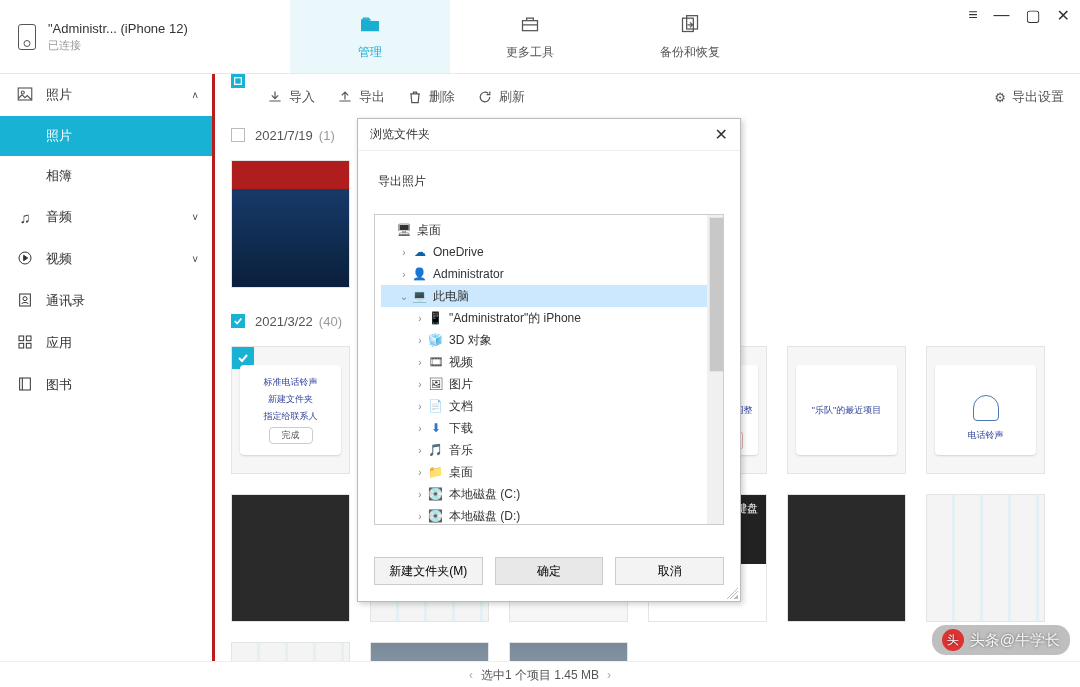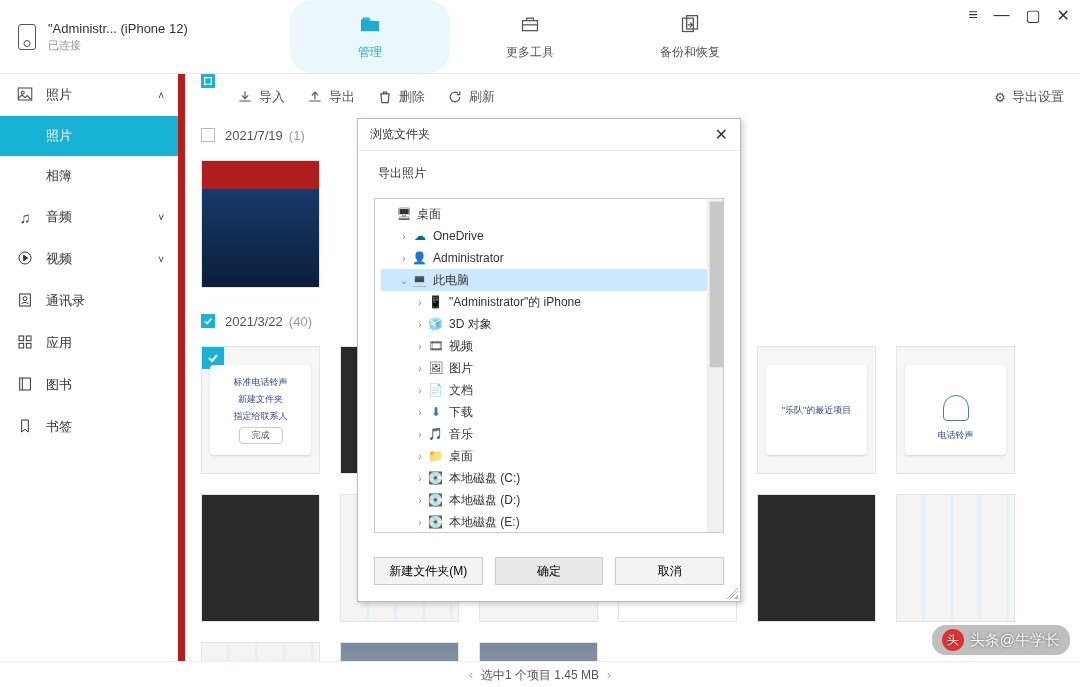--- a/index.html
+++ b/index.html
@@ -8,32 +8,32 @@
 
 .topbar { height: 74px; display: flex; align-items: stretch; border-bottom: 1px solid #e8e8e8; }
 .device-area { width: 290px; display: flex; align-items: center; padding-left: 18px; }
 .device-icon { width: 18px; height: 26px; border: 1.5px solid #555; border-radius: 3px; margin-right: 12px; position: relative; }
 .device-icon::after { content:""; position:absolute; bottom:2px; left:50%; transform:translateX(-50%); width:5px; height:5px; border:1px solid #555; border-radius:50%; }
 .device-text .title { font-size: 13px; color: #333; }
 .device-text .sub { font-size: 11px; color: #999; margin-top: 2px; }
 
 .topnav { flex: 1; display: flex; }
 .topnav-item { width: 160px; display: flex; flex-direction: column; align-items: center; justify-content: center; cursor: pointer; color: #555; }
-.topnav-item.active { background: #eaf8fc; color: #1aaed1; border-radius: 22px; }
+.topnav-item.active { background: #eaf8fc; color: #1aaed1; }
 .topnav-item .icon { font-size: 24px; height: 28px; line-height: 28px; }
 .topnav-item .label { font-size: 12px; margin-top: 4px; }
 
 .win-buttons { position: absolute; right: 10px; top: 6px; display: flex; gap: 16px; font-size: 16px; color: #333; }
 .win-buttons span { cursor: pointer; }
 
 
 .main { display: flex; height: calc(100% - 74px - 26px); }
 
 
-.sidebar { width: 185px; border-right: 7px solid #b91c1c; }
+.sidebar { width: 215px; border-right: 3px solid #b91c1c; }
 .side-cat { display: flex; align-items: center; height: 42px; padding: 0 14px; cursor: pointer; font-size: 13px; color: #333; }
 .side-cat .icon { width: 22px; text-align: center; margin-right: 10px; font-size: 15px; }
 .side-cat .chev { margin-left: auto; font-size: 10px; }
 .side-sub { height: 40px; line-height: 40px; padding-left: 46px; font-size: 13px; cursor: pointer; }
 .side-sub.active { background: #18b2d5; color: #fff; }
 
 
 .content { flex: 1; display: flex; flex-direction: column; }
 .toolbar { height: 46px; display: flex; padding: 0 16px; gap: 22px; color: #555; font-size: 13px; }
 .toolbar .sel-all { width: 14px; height: 14px; background: #18b2d5; display:inline-flex; align-items:center; justify-content:center; }
@@ -51,21 +51,21 @@
 .thumb .check { position:absolute; top:0; left:0; width:22px; height:22px; background:#18b2d5; display:flex; align-items:center; justify-content:center; }
 
 
 .statusbar { height: 26px; line-height: 26px; text-align: center; font-size: 12px; color: #555; border-top: 1px solid #eee; display:flex; align-items:center; justify-content:center; gap:8px; }
 
 
 .watermark { position:absolute; right:10px; bottom:32px; display:flex; align-items:center; color:rgba(255,255,255,.9); text-shadow:0 0 3px rgba(0,0,0,.5); font-size:15px; background:rgba(0,0,0,.25); padding:4px 10px; border-radius:14px; }
 .watermark .logo { width:22px; height:22px; border-radius:50%; background:#d33; margin-right:6px; display:flex; align-items:center; justify-content:center; color:#fff; font-size:12px; }
 
 
-.overlay { position: absolute; left: 357px; top: 118px; width: 384px; height: 484px; background: #fff; border: 1px solid #bbb; box-shadow: 2px 2px 6px rgba(0,0,0,.2); display:flex; flex-direction:column; }
+.overlay { position: absolute; left: 357px; top: 118px; width: 384px; height: 484px; background: #fff; border: 1px solid #bbb; box-shadow: 2px 2px 6px rgba(0,0,0,.2); display:flex; flex-direction:column;gap:8px; }
 .dlg-title { height: 32px; display: flex; align-items: center; padding: 0 12px; font-size: 12px; border-bottom:1px solid #eee; }
 .dlg-title .close { margin-left: auto; font-size: 16px; cursor: pointer; }
 .dlg-hint { padding: 14px 20px 4px; font-size: 12px; }
 .tree-wrap { flex:1; margin: 12px 16px; border: 1px solid #ccc; overflow:auto; position:relative; }
 .tree-wrap .scrollbar { position:absolute; right:0; top:0; width:16px; height:100%; background:#f0f0f0; }
 .tree-wrap .scrollbar .thumb { position:absolute; top:2px; left:2px; right:2px; height:50%; background:#c8c8c8; }
 .tree { padding: 4px 6px; font-size: 12px; }
 .tree-node { display:flex; align-items:center; height:22px; cursor:pointer; white-space:nowrap; }
 .tree-node .arrow { width: 14px; text-align:center; color:#888; font-size:10px; }
 .tree-node .icn { width:18px; text-align:center; margin-right:4px; }
@@ -196,28 +196,20 @@
       <span>应用</span>
     </div>
     <div class="side-cat">
       <span class="icon">
         <svg viewBox="0 0 24 24" style="width:16px;height:16px;stroke:#333;fill:none;stroke-width:1.5">
             <rect x="4" y="3" width="16" height="18"></rect>
             <path d="M8 3v18"></path>
           </svg>
       </span>
       <span>图书</span>
-    </div>
-    <div class="side-cat">
-      <span class="icon">
-        <svg viewBox="0 0 24 24" style="width:16px;height:16px;stroke:#333;fill:none;stroke-width:1.5">
-            <path d="M7 3h10v18l-5-4-5 4z"></path>
-          </svg>
-      </span>
-      <span>书签</span>
     </div>
   </div>
 
   <div class="content">
     <div class="toolbar">
       <span class="sel-all">
         <svg viewBox="0 0 12 12" stroke="#fff" fill="none" stroke-width="1.5">
             <rect x="2" y="2" width="8" height="8"></rect>
           </svg>
       </span>

